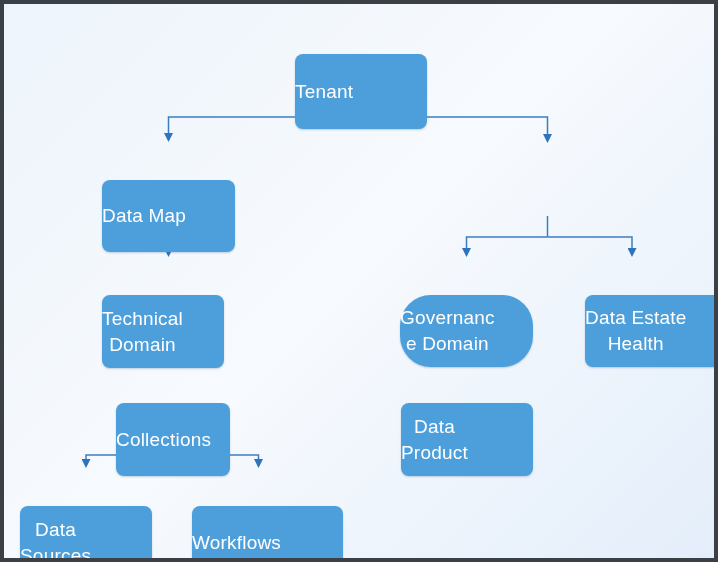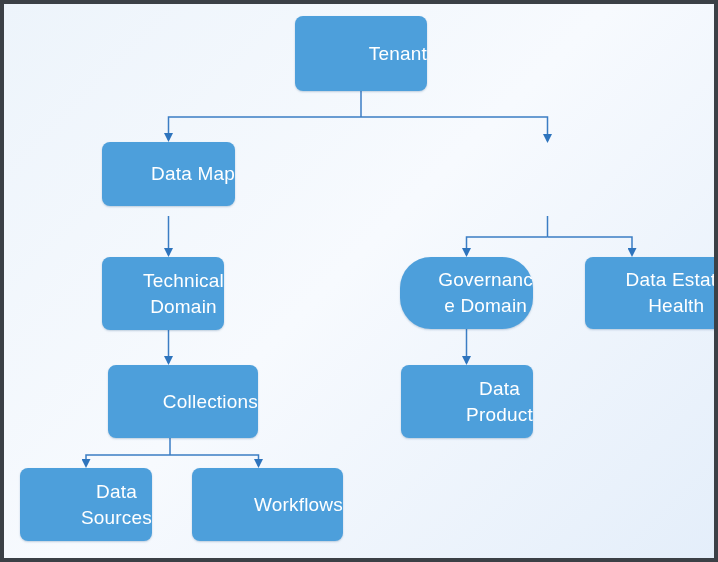--- a/index.html
+++ b/index.html
@@ -26,38 +26,39 @@
     pointer-events: none;
   }
   .node {
     position: absolute;
     box-sizing: border-box;
     background: #4d9fdb;
     border-radius: 8px;
     box-shadow: 0 1px 2px rgba(46, 94, 140, 0.28);
     display: flex;
     align-items: center;
-    justify-content: flex-end;
+    justify-content: flex-start;
     text-align: center;
+    margin-top: 38px;
   }
   .node .label {
     color: #ffffff;
     font-size: 19px;
     line-height: 26px;
     white-space: pre-line;
     letter-spacing: 0.2px;
   }
   
   #node-tenant            { left: 291px; top: 12px;  width: 132px; height: 75px; }
-  #node-data-map          { left: 98px;  top: 138px; width: 133px; height: 64px; }
+  #node-data-map          { left: 98px;  top: 138px; width: 133px; height: 72px; }
   #node-catalog           { left: 478px; top: 139px; width: 131px; height: 73px; }
   #node-technical-domain  { left: 98px;  top: 253px; width: 122px; height: 73px; }
   #node-governance-domain { left: 396px; top: 253px; width: 133px; height: 72px; border-radius: 31px; }
   #node-data-estate-health{ left: 581px; top: 253px; width: 142px; height: 72px; }
-  #node-collections       { left: 104px;  top: 361px; width: 150px; height: 73px; }
+  #node-collections       { left: 112px;  top: 361px; width: 114px; height: 73px; }
   #node-data-product      { left: 397px; top: 361px; width: 132px; height: 73px; }
   #node-data-sources      { left: 16px;  top: 464px; width: 132px; height: 73px; }
   #node-workflows         { left: 188px; top: 464px; width: 151px; height: 73px; }
 </style>
 </head>
 <body>
 
 <div id="frame">
 
   <svg id="connectors" viewBox="0 0 718 562" xmlns="http://www.w3.org/2000/svg">

